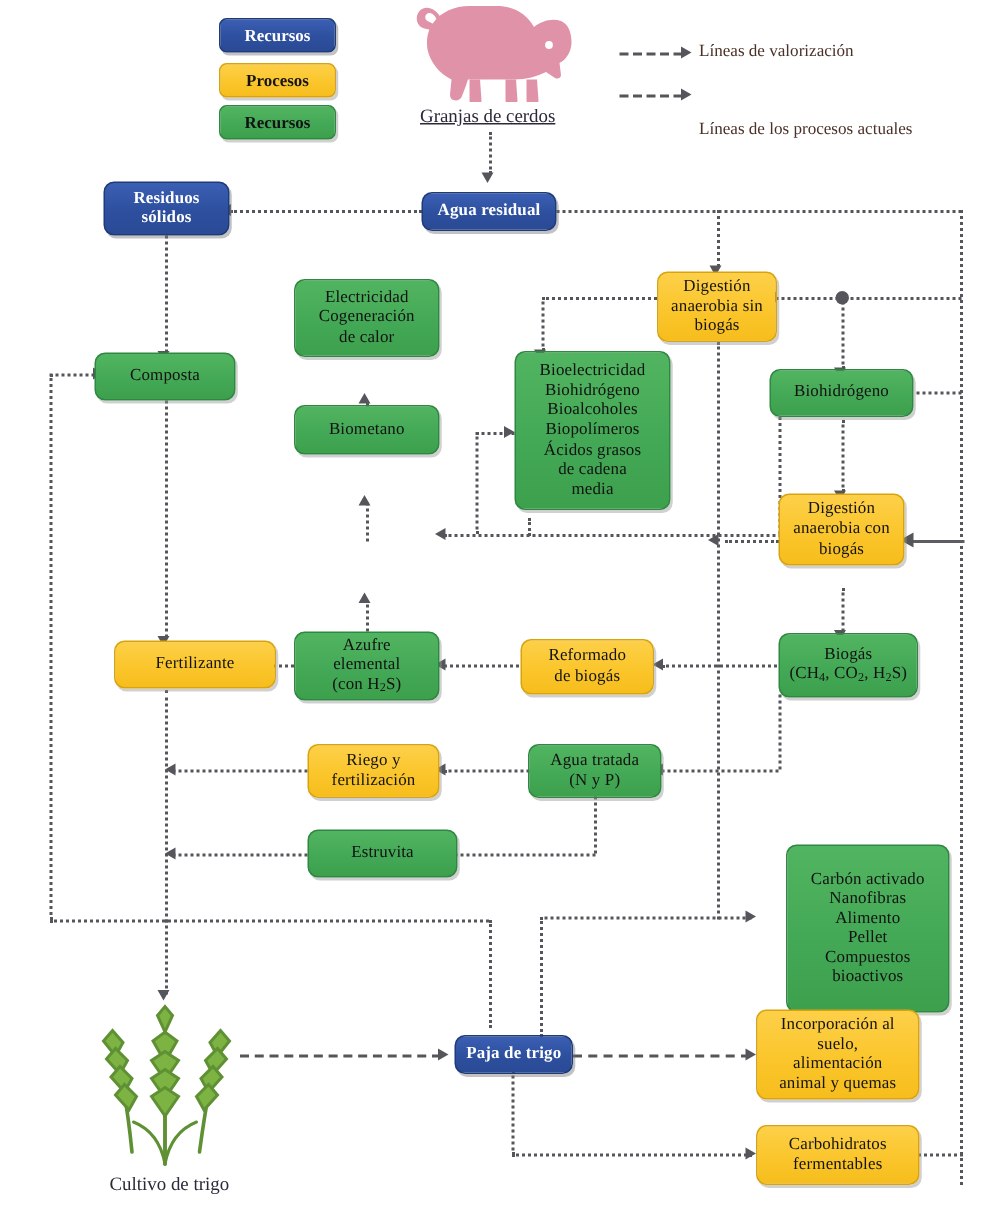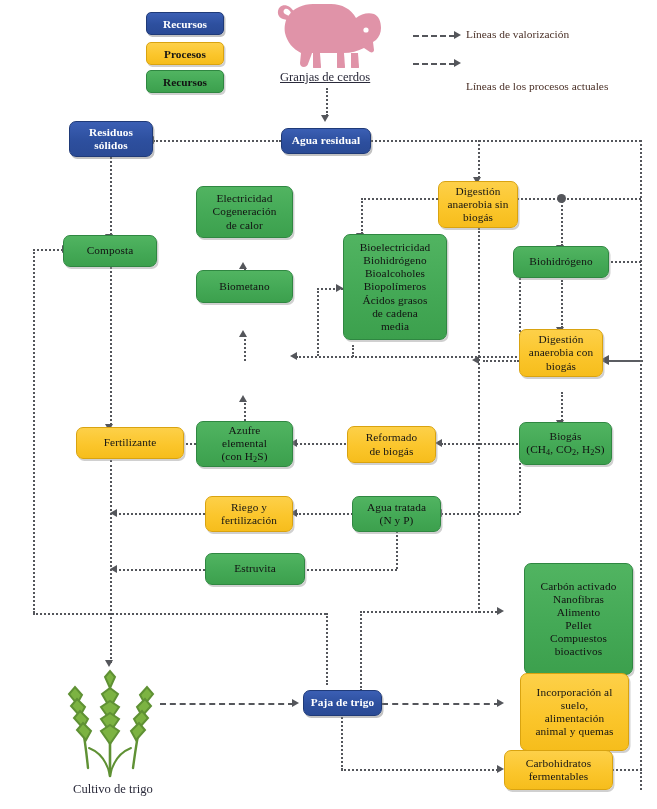--- a/index.html
+++ b/index.html
@@ -296,21 +296,21 @@
   </div>
 
   <div class="node n-green" style="left:205px;top:553px;width:100px;height:32px;">
     <span class="lbl">Estruvita</span>
   </div>
 
   <div class="node n-green" style="left:504px;top:563px;width:109px;height:112px;margin-left:20px;">
     <span class="lbl">Carbón activado<br>Nanofibras<br>Alimento<br>Pellet<br>Compuestos<br>bioactivos</span>
   </div>
 
-  <div class="node n-yellow" style="left:520px;top:673px;width:109px;height:78px;">
+  <div class="node n-yellow" style="left:504px;top:673px;width:109px;height:60px;">
     <span class="lbl">Incorporación al<br>suelo,<br>alimentación<br>animal y quemas</span>
   </div>
 
   <div class="node n-yellow" style="left:504px;top:750px;width:109px;height:40px;">
     <span class="lbl">Carbohidratos<br>fermentables</span>
   </div>
 
   <div class="node n-blue" style="left:303px;top:690px;width:79px;height:26px;">
     <span class="lbl">Paja de trigo</span>
   </div>

